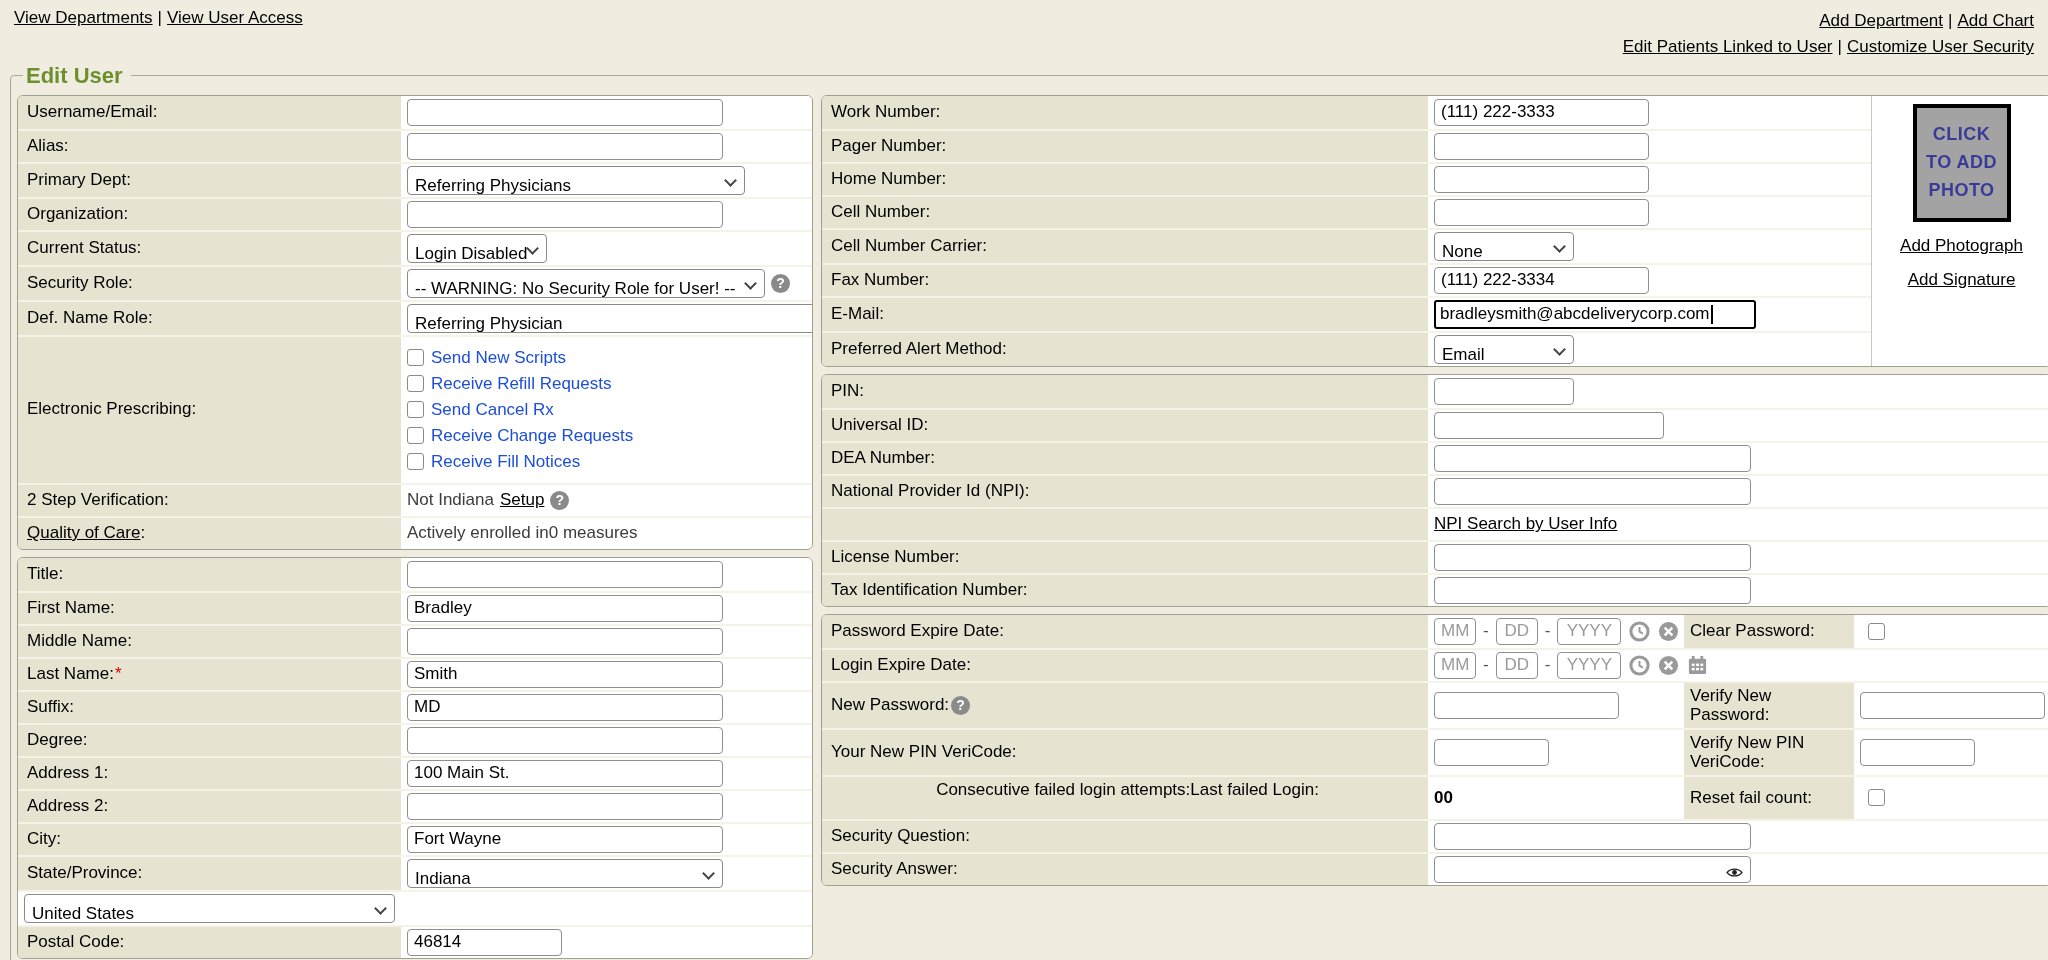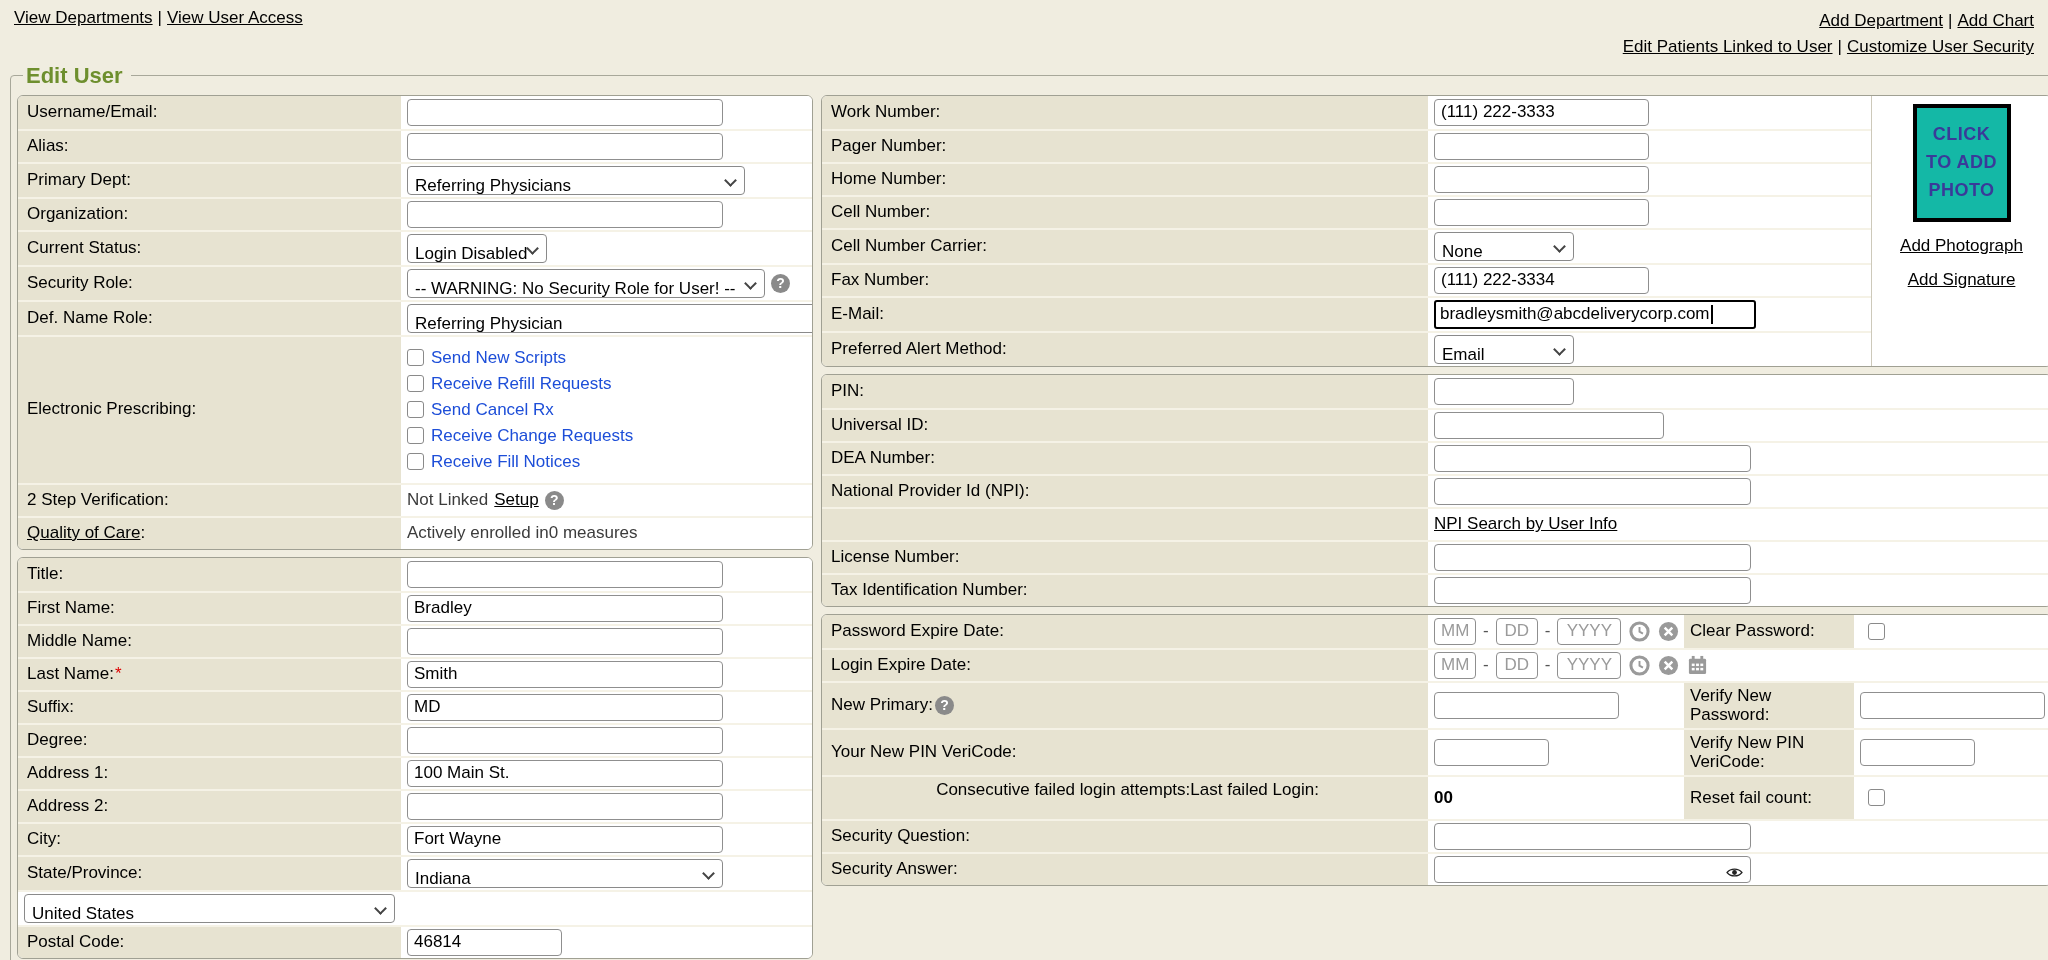--- a/index.html
+++ b/index.html
@@ -100,21 +100,21 @@
   .dsep { color:#555; margin:0 1px; }
 
   
   .grpD { display:flex; }
   .grpD .drows { flex:1; }
   .photo-cell {
     width:180px; background:#fff; border-left:1px solid #cdc9ba;
     display:flex; flex-direction:column; align-items:center; padding-top:8px;
   }
   .photo-box {
-    width:98px; height:118px; border:4px solid #000; background:#14b8a6;
+    width:98px; height:118px; border:4px solid #000; background:#a3a3a3;
     display:flex; flex-direction:column; align-items:center; justify-content:center;
     color:#3a3a99; font-weight:bold; font-size:18px; line-height:1.55; letter-spacing:0.5px;
     cursor:pointer; text-align:center;
   }
   .photo-cell .plink { margin-top:14px; font-size:17px; }
 
   
   .answrap { position:relative; display:inline-flex; align-items:center; }
   .answrap .inp { padding-right:28px; }
   .eye { position:absolute; right:8px; top:8px; cursor:pointer; }
@@ -238,21 +238,21 @@
                   <span>Receive Fill Notices</span>
                 </div>
             </div>
           </div>
         </div>
         <div class="row">
           <div class="cell-label">
               <span>2 Step Verification:</span>
             </div>
           <div class="cell-value">
-            <span class="muted">Not Linked</span>
+            <span class="muted">Not Indiana</span>
             <span class="link">Setup</span>
             <span class="help">?</span>
           </div>
         </div>
         <div class="row">
           <div class="cell-label">
             <span class="link">Quality of Care</span>
               <span>:</span>
           </div>
           <div class="cell-value">
@@ -590,21 +590,21 @@
                     <rect x="9.5" y="13.5" width="3" height="2.6"></rect>
                     <rect x="14" y="13.5" width="3" height="2.6"></rect>
                   </g>
                 </svg>
               </span>
           </div>
         </div>
 
         <div class="row rowF" style="min-height:44px">
           <div class="cell-label">
-            <span>New Primary:</span>
+            <span>New Password:</span>
               <span class="help" style="margin-left:2px">?</span>
           </div>
           <div class="cell-value">
               <input class="inp w185" value="" style="">
             </div>
           <div class="cell-mid">
               <span>Verify New Password:</span>
             </div>
           <div class="cell-value">
               <input class="inp w185" style="max-width: 100%;" value="">

